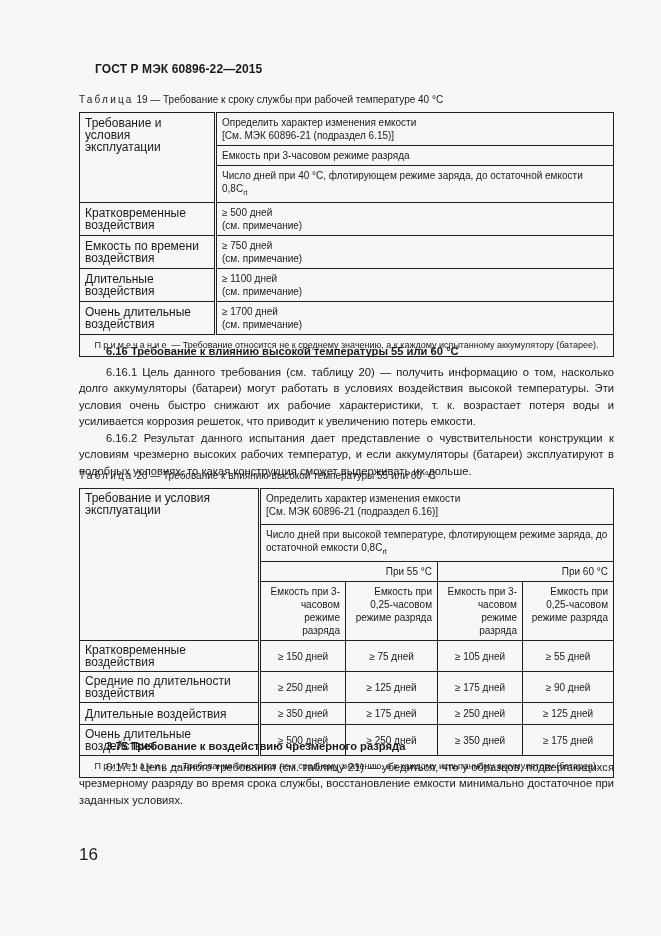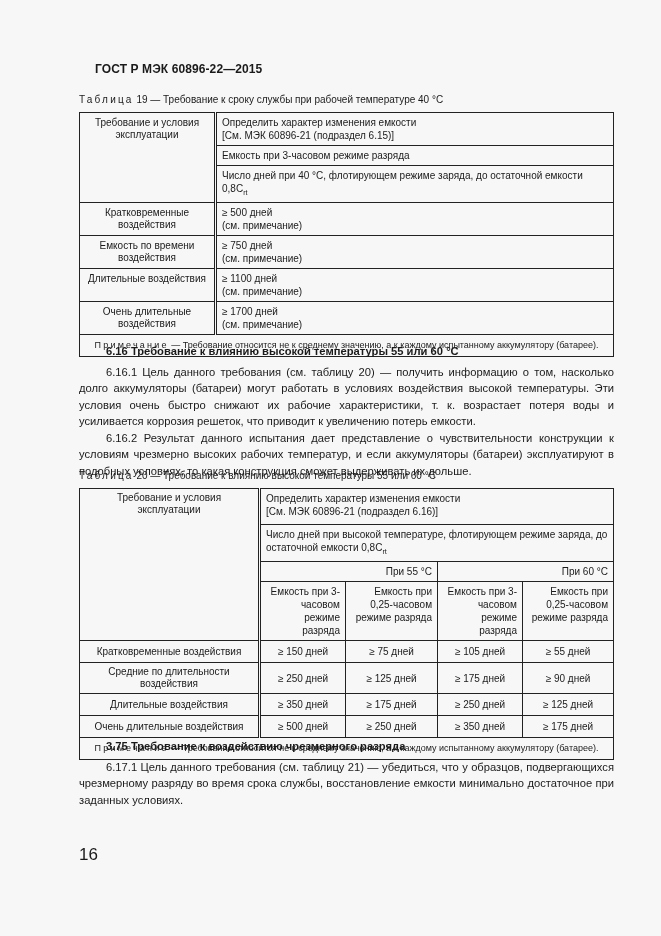--- a/index.html
+++ b/index.html
@@ -6,21 +6,21 @@
   body {
     width: 661px; height: 936px; background: #f7f7f7;
     font-family: "Liberation Sans", "DejaVu Sans", sans-serif;
     color: #1a1a1a; position: relative; overflow: hidden;
   }
   .doc-header { position: absolute; left: 79px; top: 62px; font-weight: bold; font-size: 12px; letter-spacing: 0.1px; margin-left: 16px; }
   .caption { position: absolute; left: 79px; font-size: 10px; }
   .caption .sp { letter-spacing: 2.2px; }
   table { border-collapse: collapse; position: absolute; left: 79px; width: 535px; font-size: 10px; }
   td { border: 1px solid #222; vertical-align: top; padding: 3px 5px; line-height: 13px; }
-  .left { font-size: 10px; text-align: center; line-height: 12px; padding-top: 4px; }
+  .left { font-size: 12px; text-align: left; line-height: 12px; padding-top: 4px; }
   .dbl { border-left: 3px double #222; }
   .note { font-size: 9px; text-align: center; padding: 4px 5px; }
   .note .sp { letter-spacing: 2.2px; }
   .ctr { text-align: right; margin-top: 14px; }
   .t20 td.val { text-align: center; vertical-align: middle; height: 15px; }
   .t20 td.left { vertical-align: middle; padding-top: 3px; }
   sub { font-size: 7px; }
   .section { position: absolute; left: 79px; width: 535px; font-size: 11.2px; line-height: 16.5px; text-align: justify; }
   .section h3 { font-size: 11.2px; font-weight: bold; margin: 0 0 4px 0; padding-left: 27px; }
   .section p { margin: 0; text-indent: 27px; }

